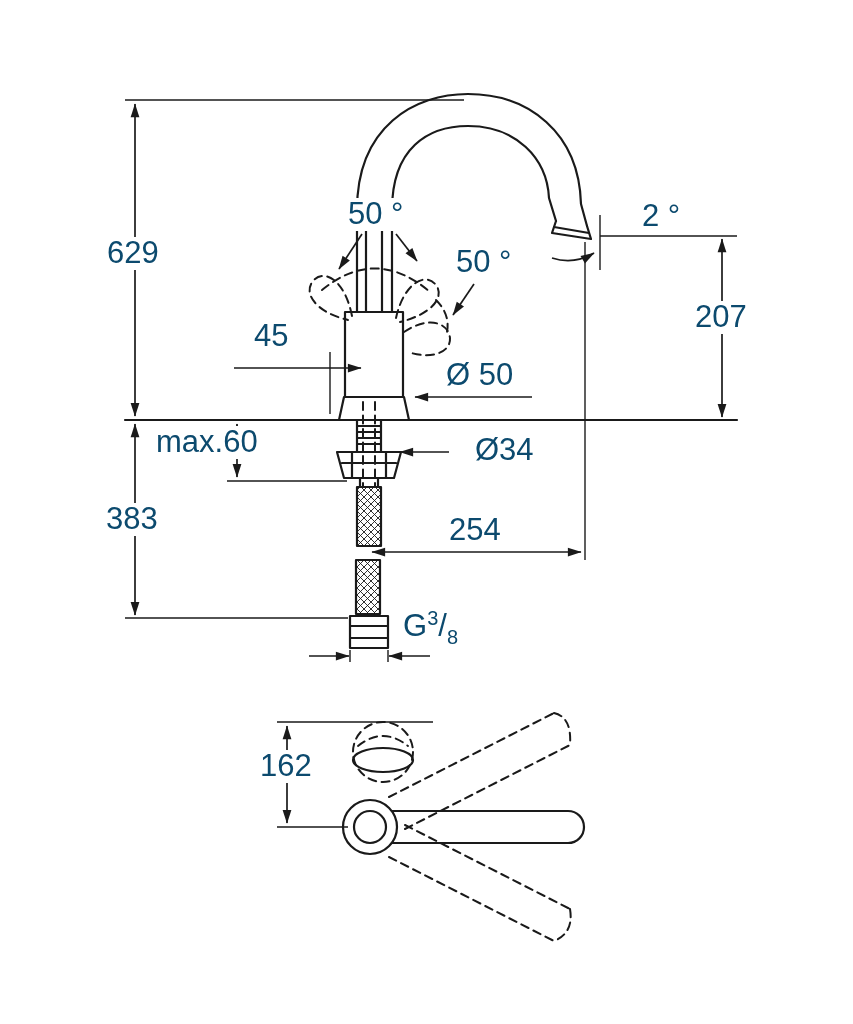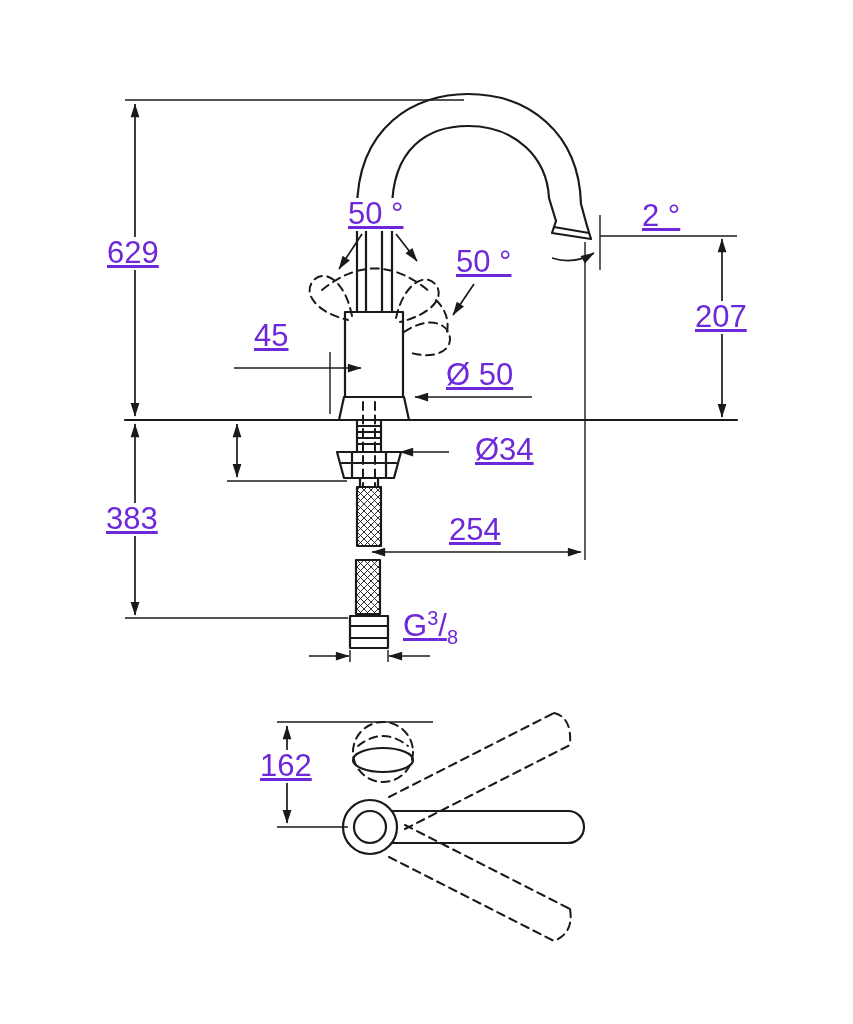--- a/index.html
+++ b/index.html
@@ -11,26 +11,25 @@
     overflow:hidden;
   }
   svg{position:absolute;left:0;top:0;}
   .obj{fill:none;stroke:#1a1a1a;stroke-width:2.2;stroke-linecap:round;stroke-linejoin:round;}
   .thin{fill:none;stroke:#1a1a1a;stroke-width:1.4;}
   .dim{fill:none;stroke:#1a1a1a;stroke-width:1.7;}
   .dash{fill:none;stroke:#1a1a1a;stroke-width:2;stroke-dasharray:8 5.5;stroke-linecap:round;}
   .dlabel{
     position:absolute;
     font-size:31px;
-    color:#6d28d9;
+    color:#0c4a6e;
     background:#ffffff;
     padding:0 3px;
     line-height:1.05;
     white-space:nowrap;
-    text-decoration:underline;
   }
   .dlabel sup{font-size:20px;vertical-align:super;}
   .dlabel sub{font-size:20px;vertical-align:sub;}
 </style>
 </head>
 <body>
 
 <div id="stage">
 
   <svg width="853" height="1024" viewBox="0 0 853 1024">
@@ -130,20 +129,21 @@
     </g>
   </svg>
 
   <div class="dlabel" style="left:104px;top:237px">629</div>
   <div class="dlabel" style="left:345px;top:198px">50 °</div>
   <div class="dlabel" style="left:453px;top:246px">50 °</div>
   <div class="dlabel" style="left:639px;top:200px">2 °</div>
   <div class="dlabel" style="left:692px;top:301px">207</div>
   <div class="dlabel" style="left:251px;top:320px">45</div>
   <div class="dlabel" style="left:443px;top:359px">Ø 50</div>
+  <div class="dlabel" style="left:153px;top:426px">max.60</div>
   <div class="dlabel" style="left:472px;top:434px">Ø34</div>
   <div class="dlabel" style="left:103px;top:503px">383</div>
   <div class="dlabel" style="left:446px;top:514px">254</div>
   <div class="dlabel" style="left:400px;top:608px">
     <span>G</span><sup>3</sup><span>/</span><sub>8</sub>
   </div>
   <div class="dlabel" style="left:257px;top:750px">162</div>
 
 </div>
 

